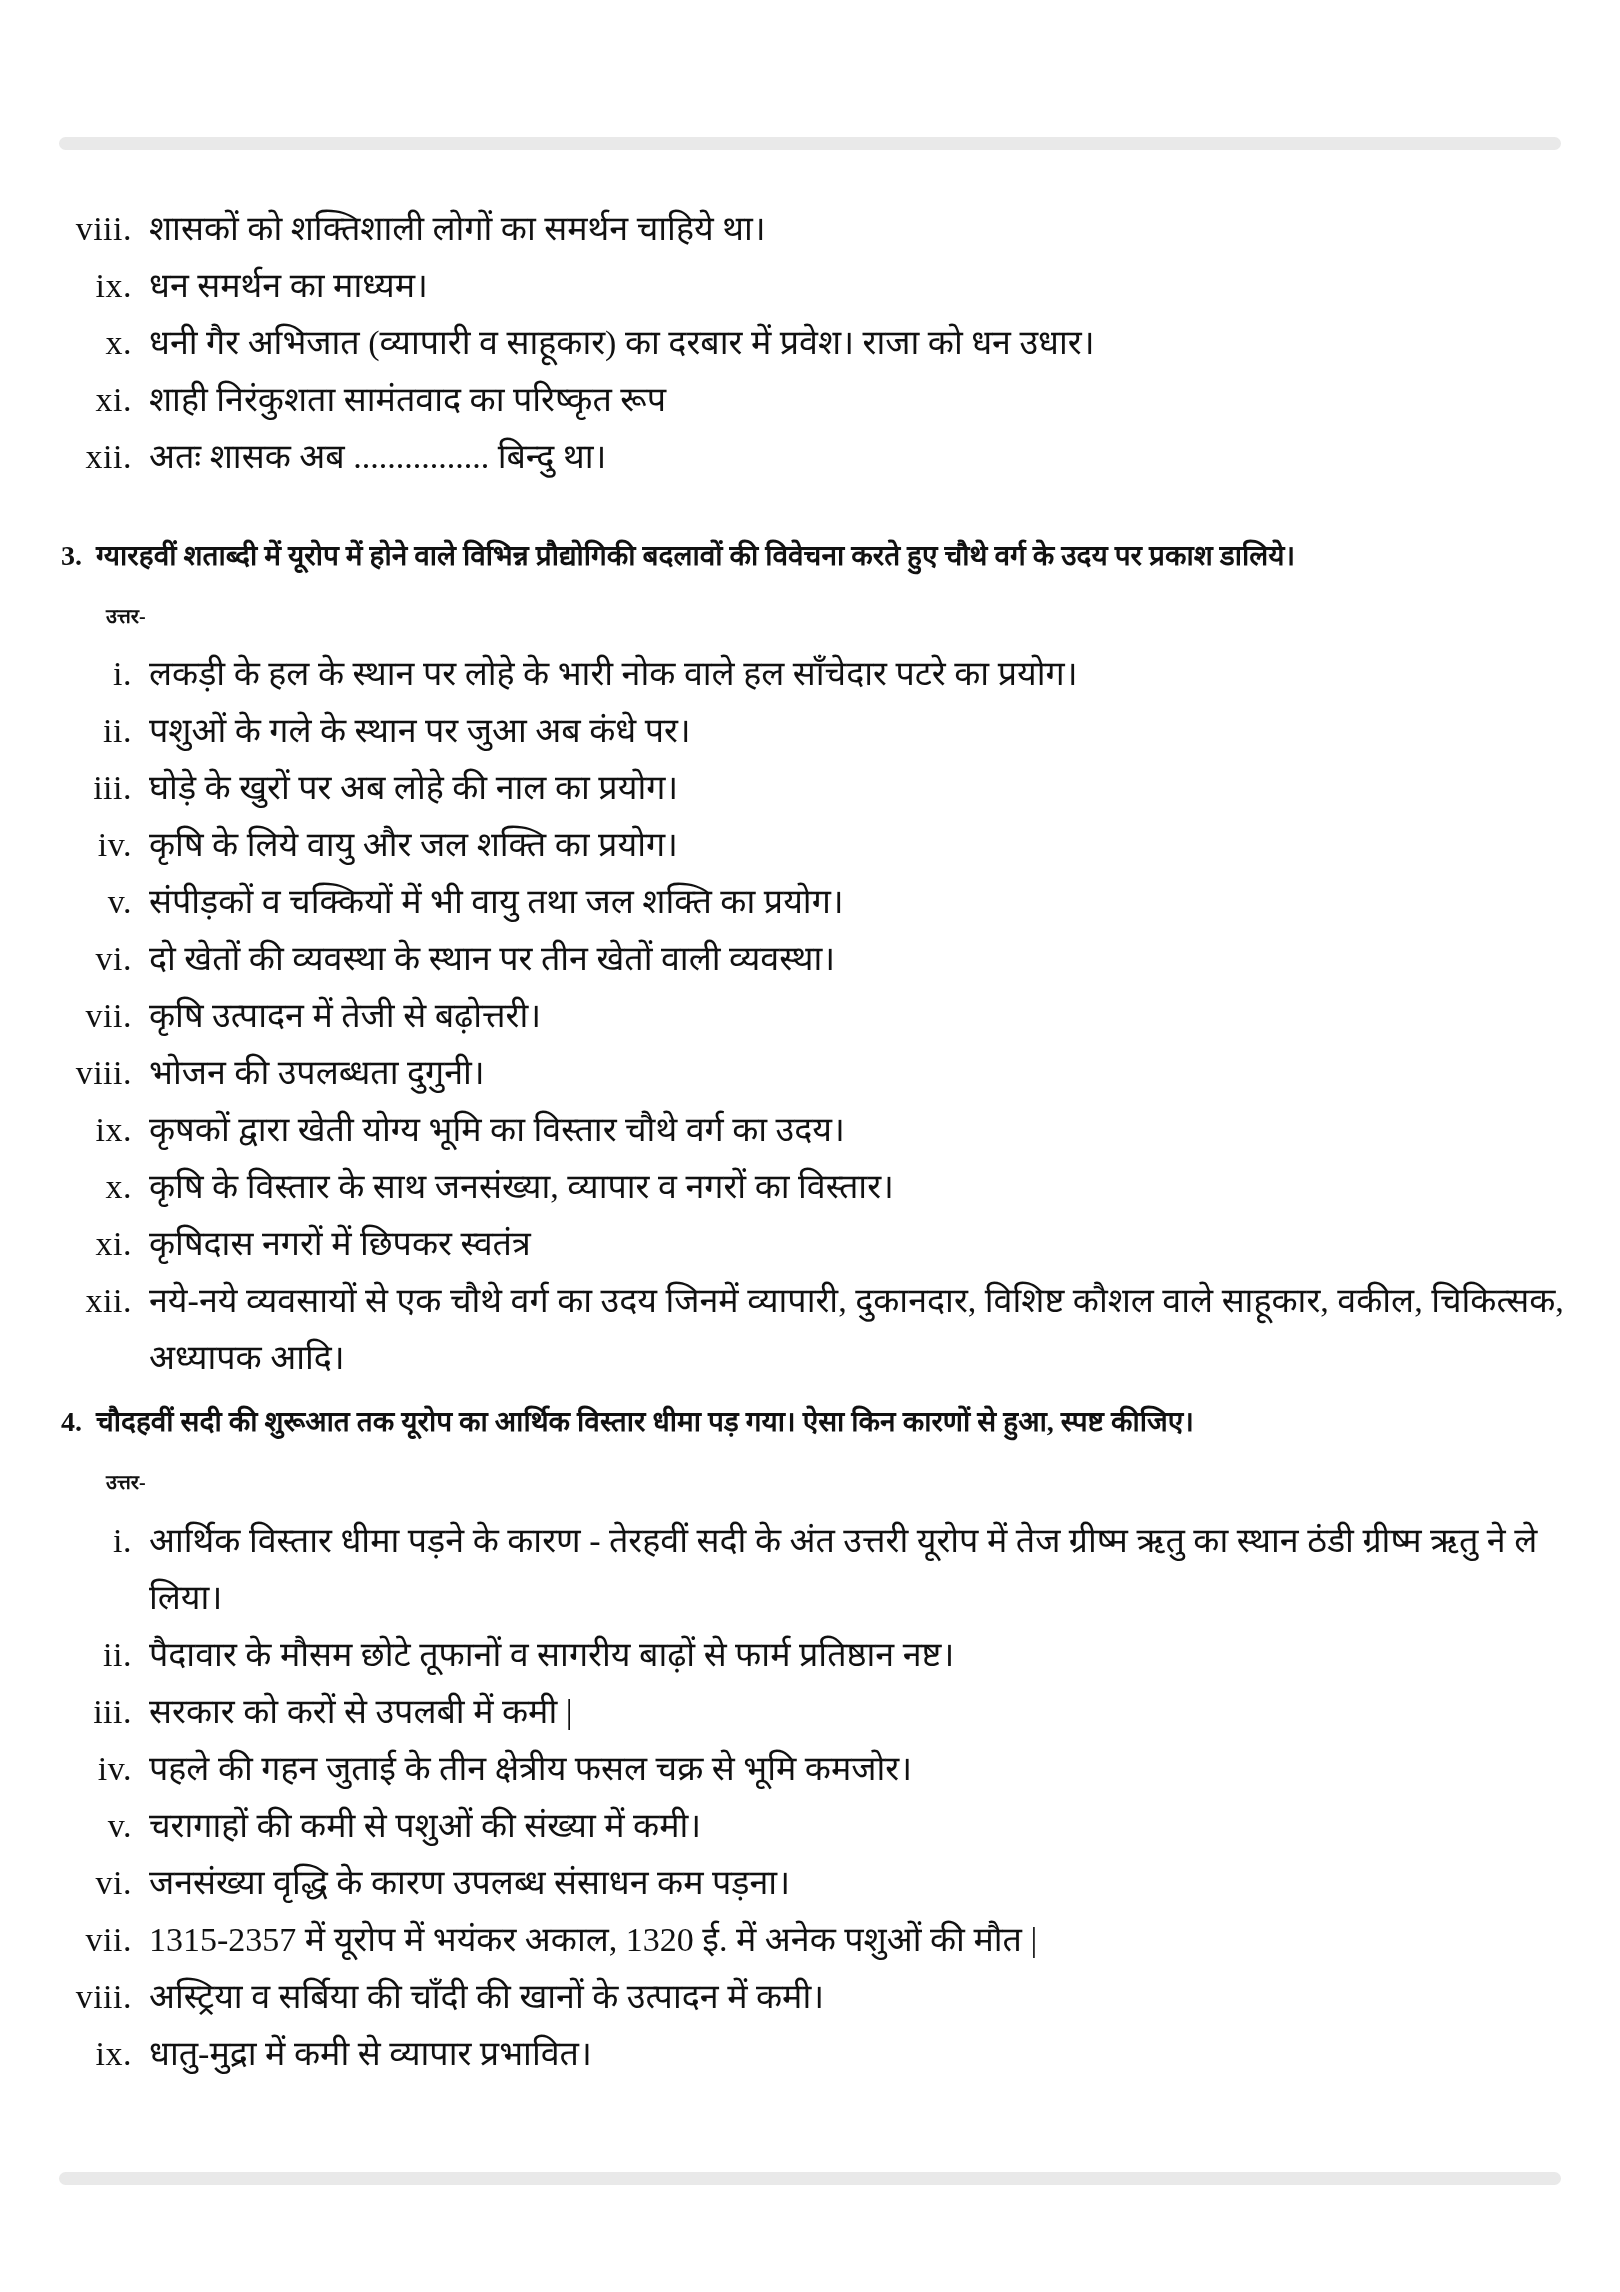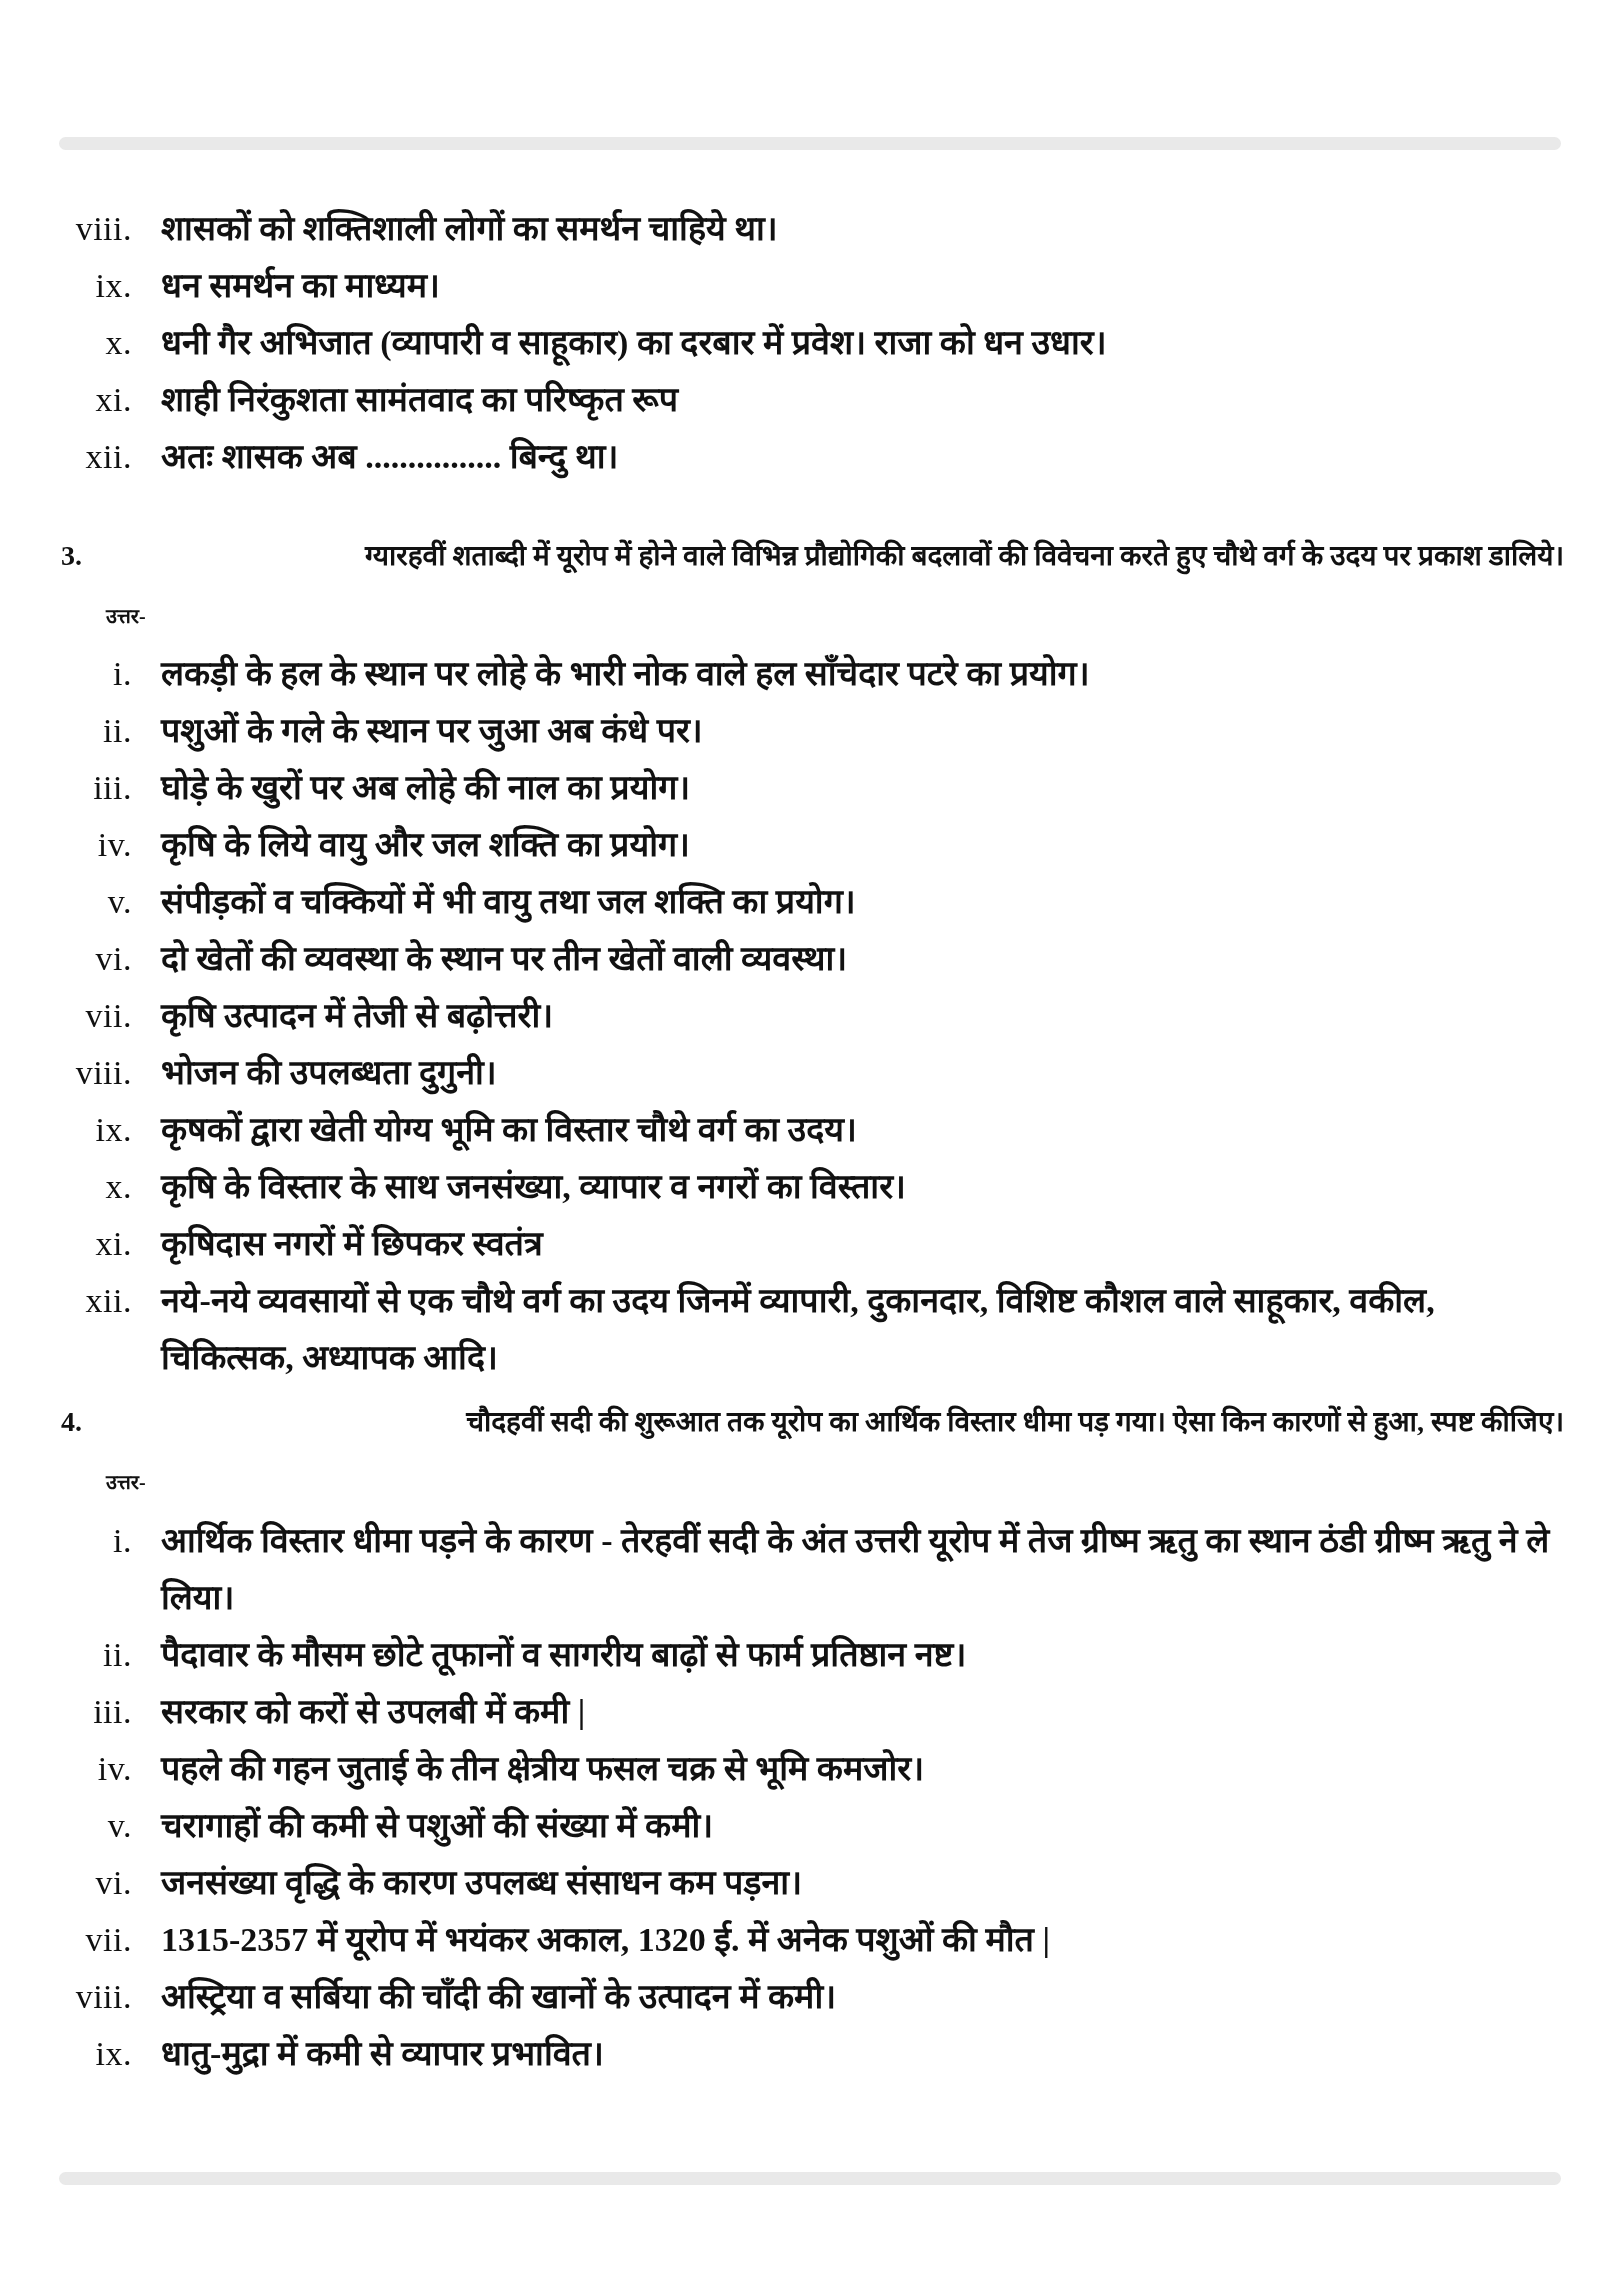--- a/index.html
+++ b/index.html
@@ -36,32 +36,32 @@
     align-items: flex-start;
     line-height: 57px;
     font-size: 34px;
   }
   .roman {
     flex: 0 0 71px;
     width: 71px;
     text-align: right;
     letter-spacing: 0.5px;
   }
-  .txt { margin-left: 29px; flex: 1; font-weight: bold; }
+  .txt { margin-left: 17px; flex: 1; }
 
   .qblock { margin-top: 47px; }
   .qblock + .qblock { margin-top: 11.8px; }
   .qhead {
     display: flex;
     font-weight: bold;
     font-size: 28px;
     line-height: 47px;
   }
   .qnum  { flex: 0 0 35px; width: 35px; }
-  .qtext { flex: 1; text-align: right; }
+  .qtext { flex: 1; }
   .alabel {
     font-weight: bold;
     font-size: 20px;
     line-height: 43px;
     margin: 15.7px 0 0 45px;
   }
   .qblock ol.rlist { margin-top: 7.8px; }
 </style>
 </head>
 <body>

